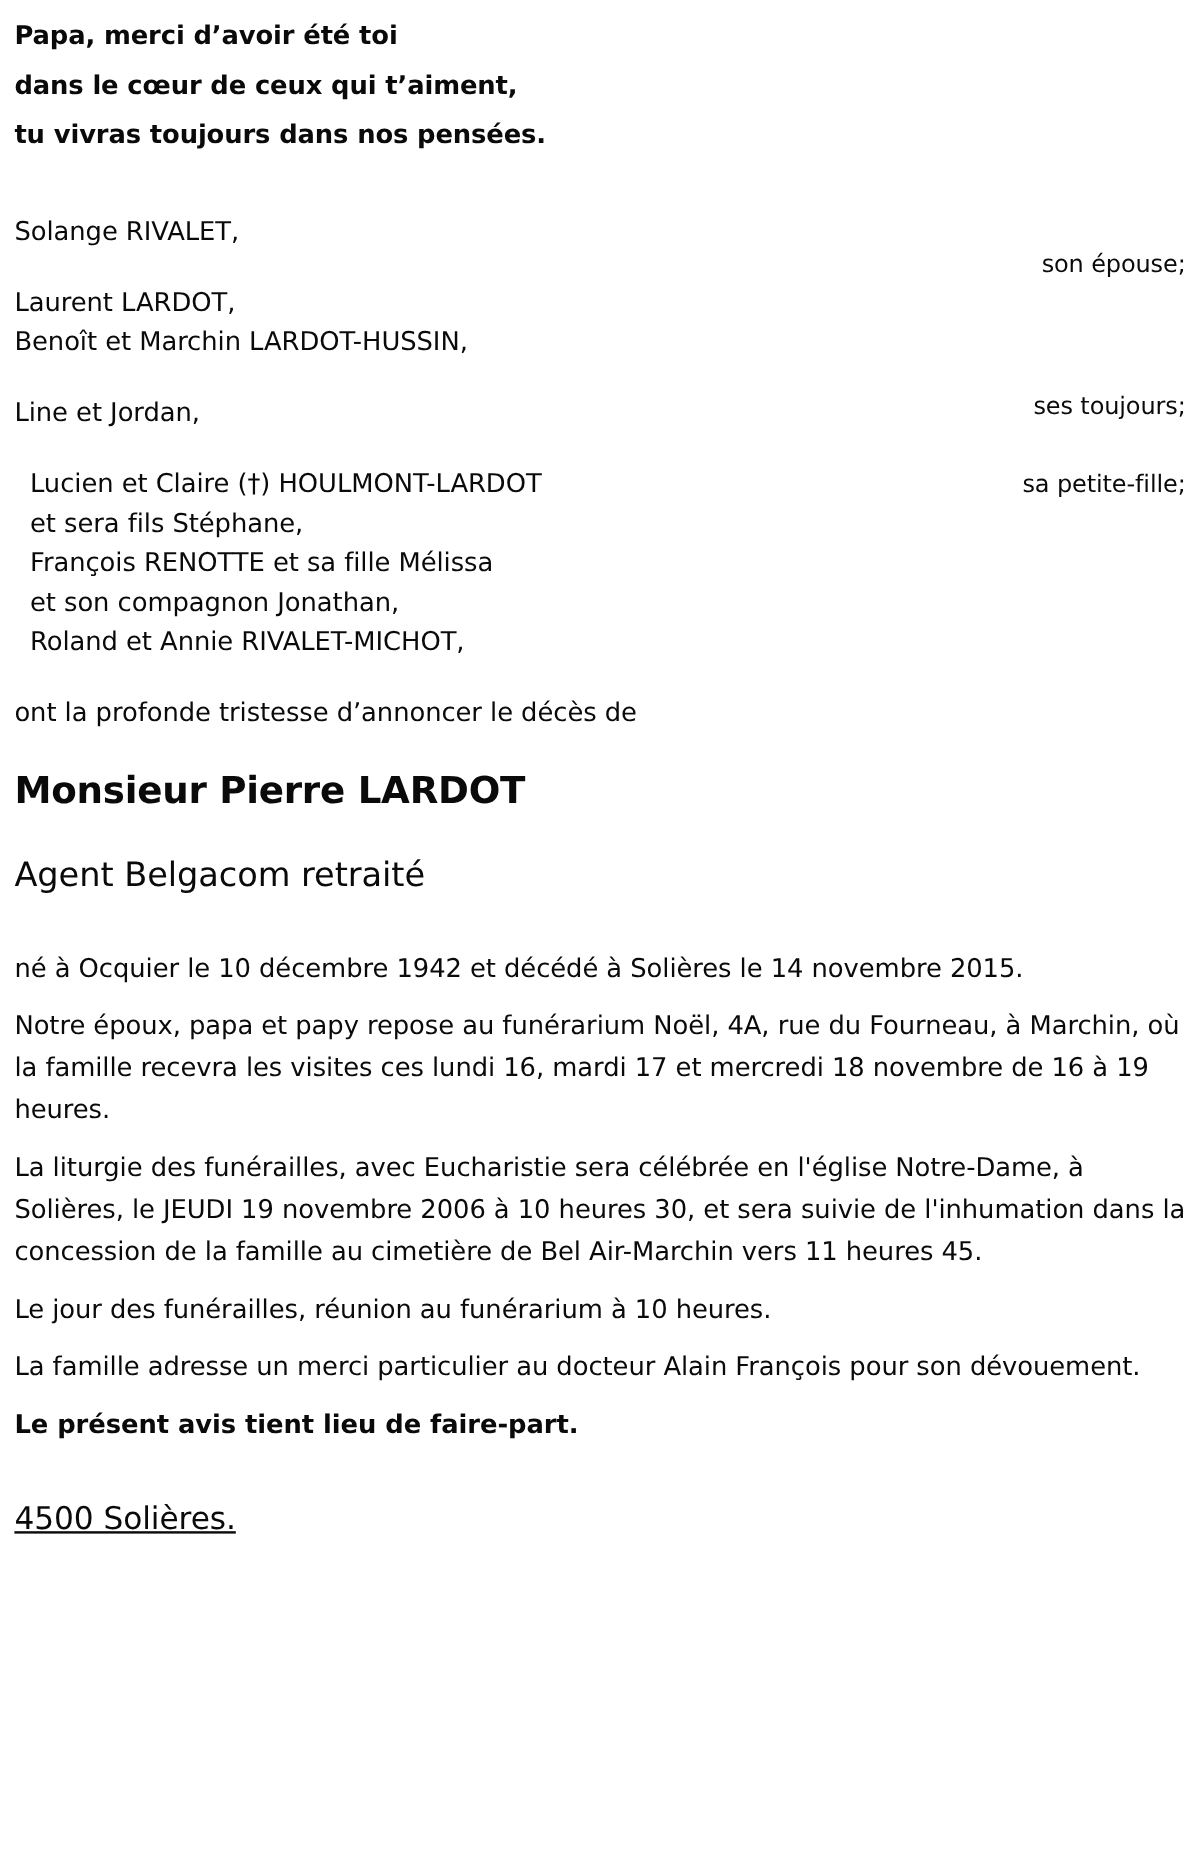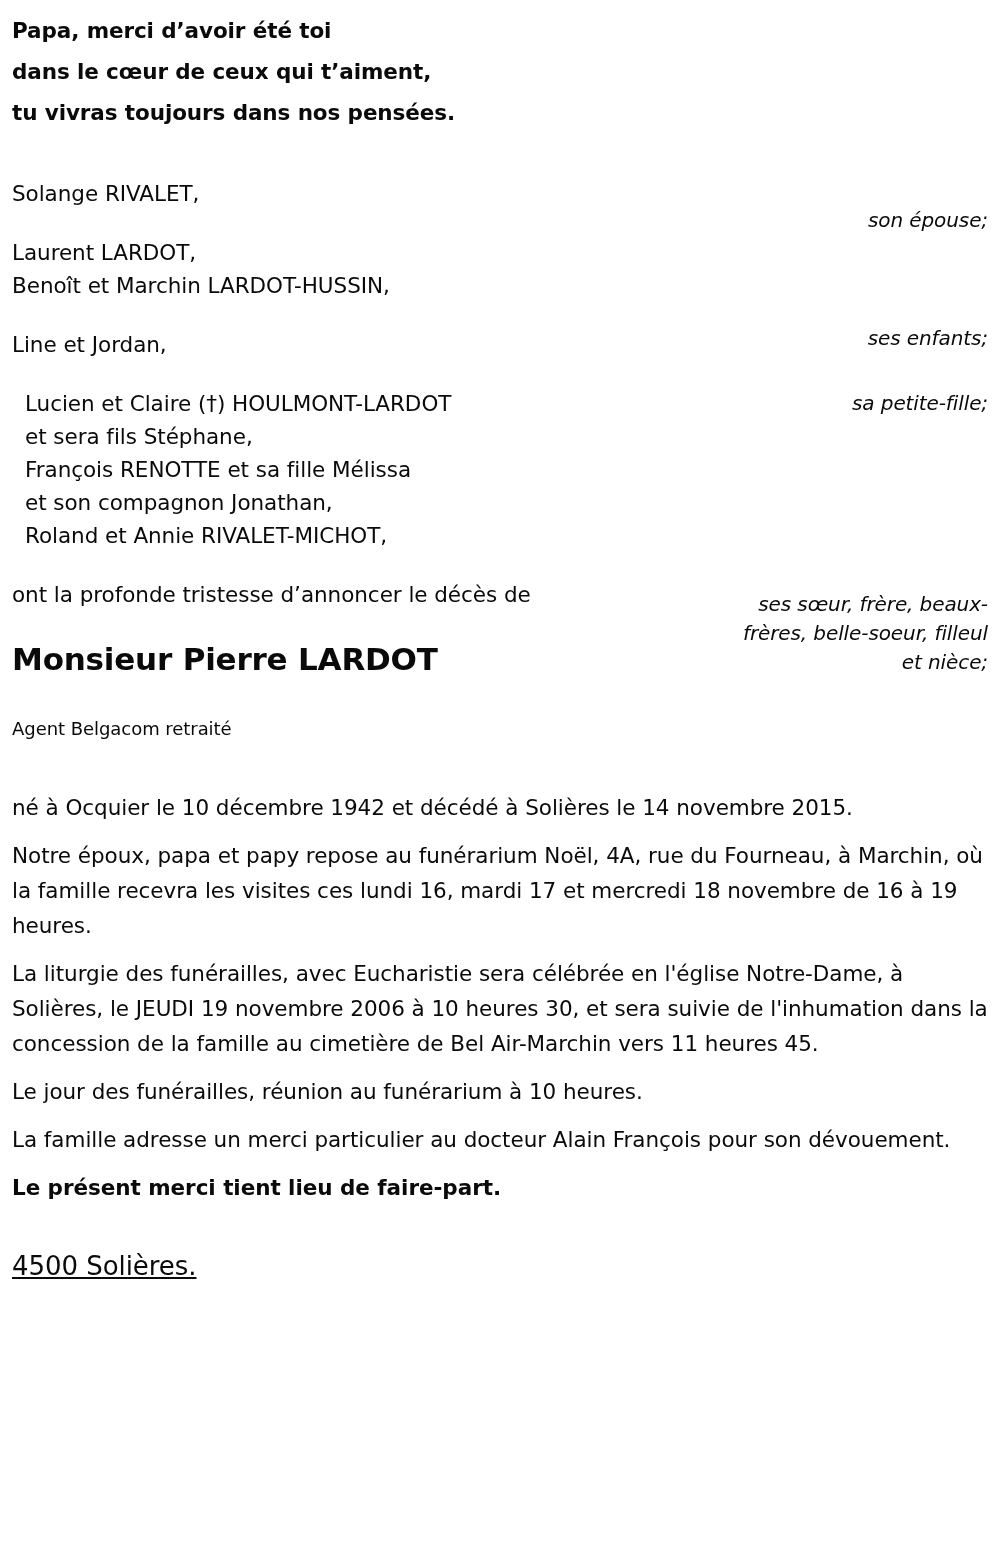--- a/index.html
+++ b/index.html
@@ -65,22 +65,21 @@
   .name-line {
     font-size: 21.5px;
     line-height: 33px;
     white-space: nowrap;
     letter-spacing: -0.05px;
   }
 
   .relation {
     position: absolute;
     right: 0;
-    text-align: right;
-    font-style: italic;
+    text-align: left;
     font-size: 20px;
     line-height: 29px;
     white-space: nowrap;
     letter-spacing: -0.1px;
   }
   .relation.wrapped {
     white-space: normal;
     width: 258px;
   }
 
@@ -96,21 +95,21 @@
   .deceased-name {
     font-weight: bold;
     font-size: 31px;
     line-height: 40px;
     margin-top: 28px;
     letter-spacing: -0.2px;
   }
 
   
   .profession {
-    font-size: 18px;
+    font-size: 28px;
     line-height: 33px;
     margin-top: 33px;
     letter-spacing: -0.05px;
   }
 
   
   .body-block { margin-top: 45px; }
 
   .para {
     font-size: 21.5px;
@@ -163,37 +162,36 @@
           <div class="name-line">et sera fils Stéphane,</div>
           <div class="name-line">François RENOTTE et sa fille Mélissa</div>
           <div class="name-line">et son compagnon Jonathan,</div>
           <div class="name-line">Roland et Annie RIVALET-MICHOT,</div>
         </div>
 
       </div>
 
       <div class="rel-col">
         <div class="relation" style="top: 29px;">son épouse;</div>
-        <div class="relation" style="top: 147px;">ses enfants;</div>
+        <div class="relation" style="top: 147px;">ses toujours;</div>
         <div class="relation" style="top: 212px;">sa petite-fille;</div>
-        <div class="relation wrapped" style="top: 413px;">ses sœur, frère, beaux-frères, belle-soeur, filleul et nièce;</div>
       </div>
     </div>
   </div>
 
   <div class="announce">ont la profonde tristesse d’annoncer le décès de</div>
 
   <div class="deceased-name">Monsieur Pierre LARDOT</div>
 
   <div class="profession">Agent Belgacom retraité</div>
 
   <div class="body-block">
     <p class="para">né à Ocquier le 10 décembre 1942 et décédé à Solières le 14 novembre 2015.</p>
     <p class="para">Notre époux, papa et papy repose au funérarium Noël, 4A, rue du Fourneau, à Marchin, où la famille recevra les visites ces lundi 16, mardi 17 et mercredi 18 novembre de 16 à 19 heures.</p>
     <p class="para">La liturgie des funérailles, avec Eucharistie sera célébrée en l'église Notre-Dame, à Solières, le JEUDI 19 novembre 2006 à 10 heures 30, et sera suivie de l'inhumation dans la concession de la famille au cimetière de Bel Air-Marchin vers 11 heures 45.</p>
     <p class="para">Le jour des funérailles, réunion au funérarium à 10 heures.</p>
     <p class="para">La famille adresse un merci particulier au docteur Alain François pour son dévouement.</p>
-    <p class="para bold">Le présent merci tient lieu de faire-part.</p>
+    <p class="para bold">Le présent avis tient lieu de faire-part.</p>
   </div>
 
   <div class="closing">4500 Solières.</div>
 
 </div>
 
 </body></html>

